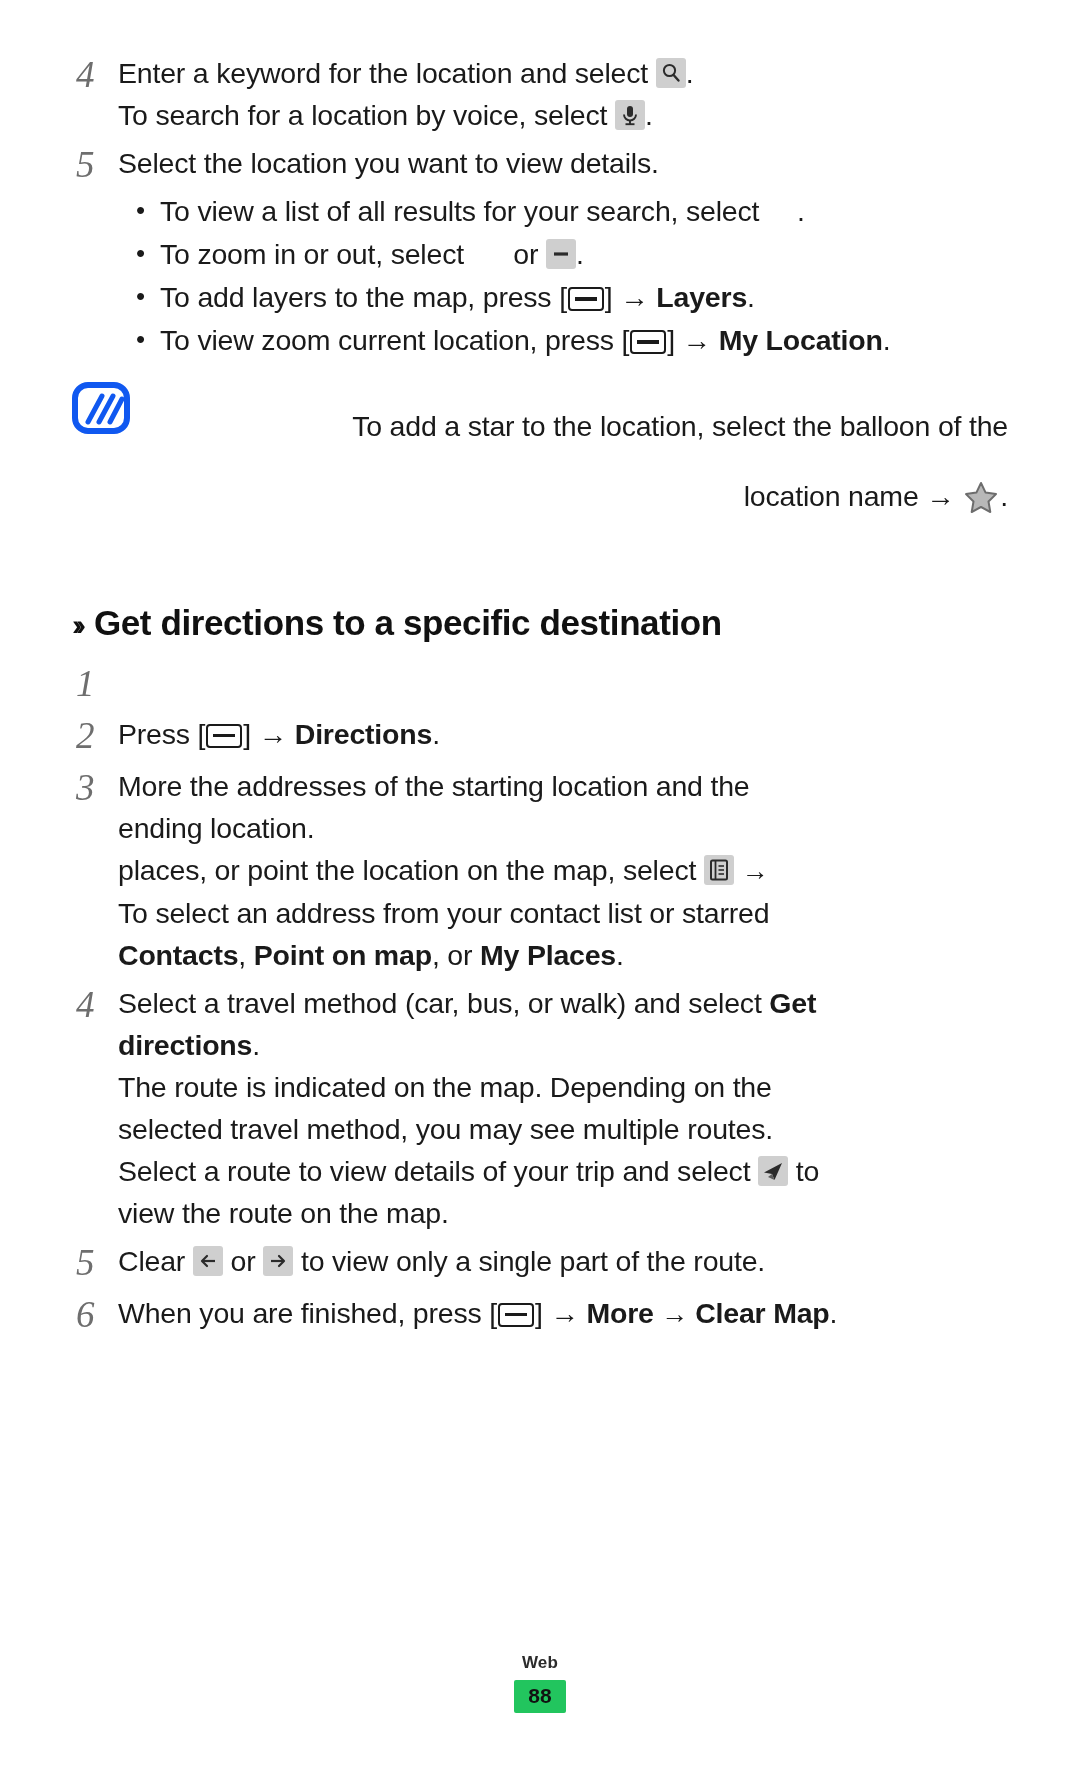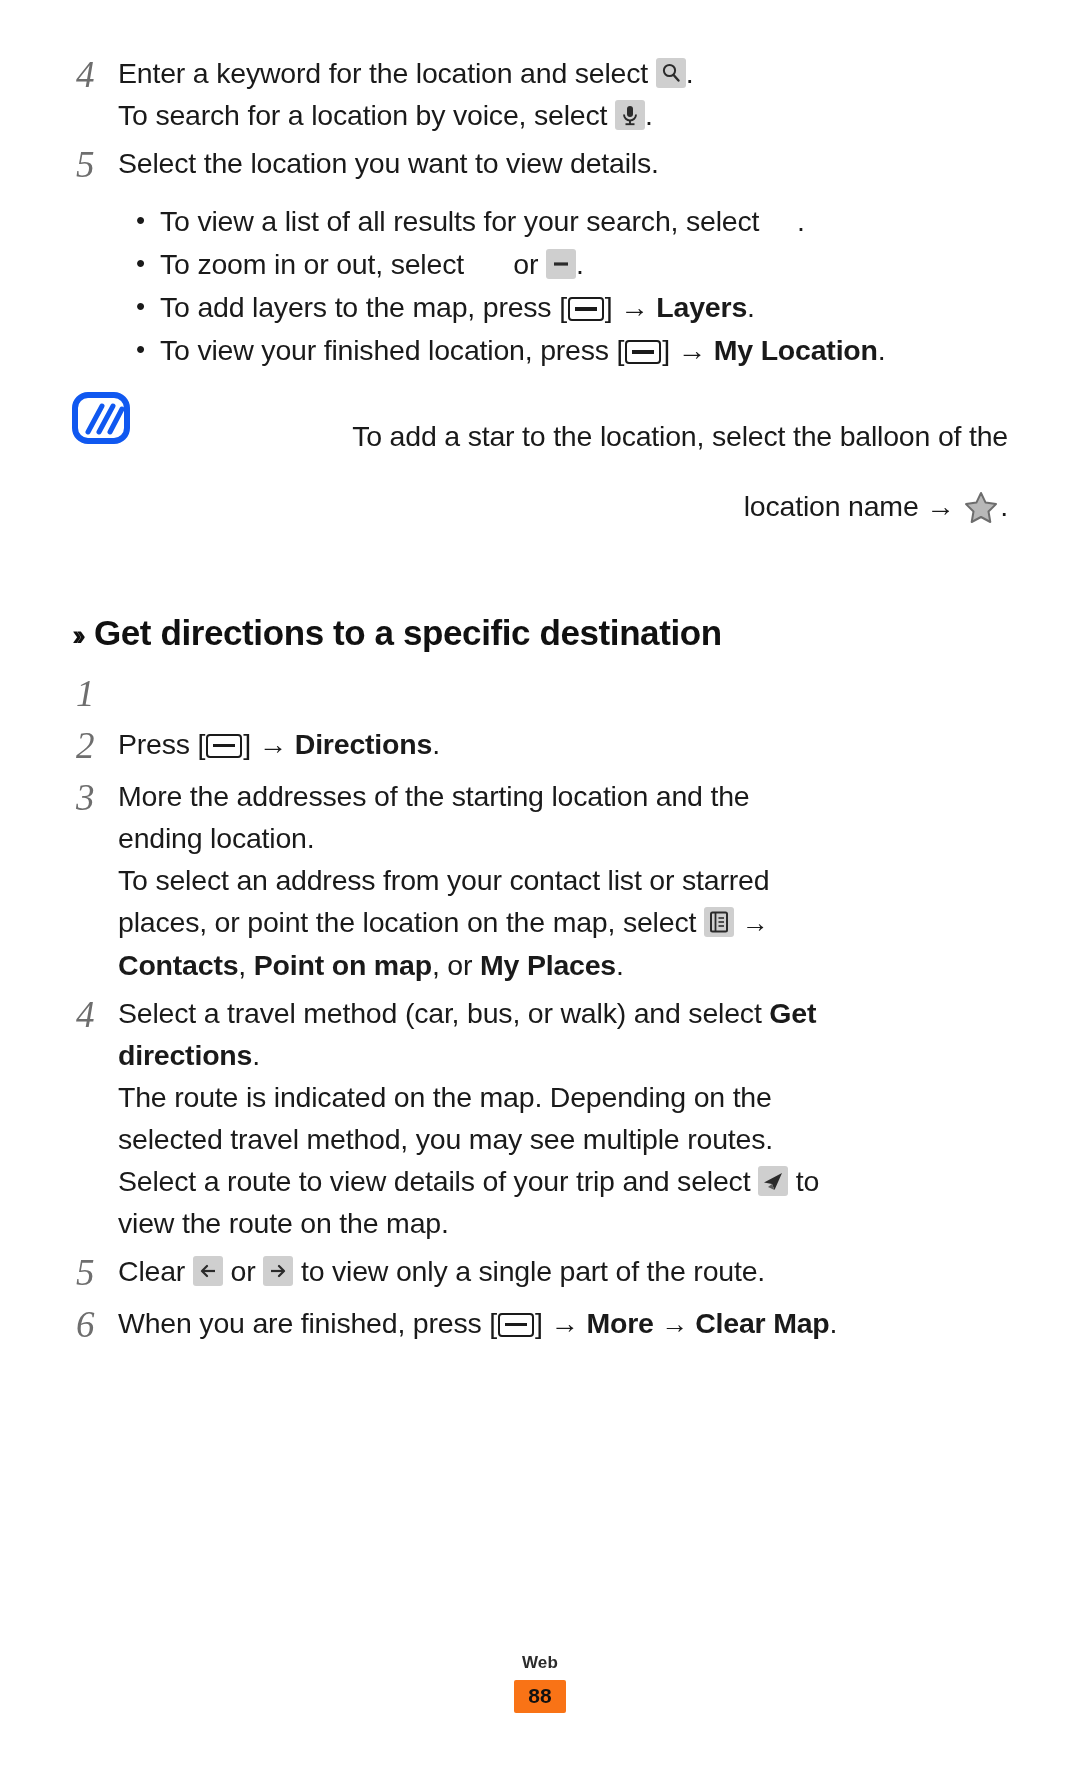--- a/index.html
+++ b/index.html
@@ -44,21 +44,21 @@
     line-height: 42px;
     letter-spacing: -0.2px;
   }
   .step-body p { margin: 0; }
 
   .tight { margin-bottom: 2px; }
 
   
   .bullets {
     list-style: none;
-    margin: 16px 0 0 0;
+    margin: 6px 0 0 0;
     padding: 0 0 0 42px;
   }
   .bullets li {
     position: relative;
     font-size: 28.5px;
     line-height: 42px;
     letter-spacing: -0.2px;
     margin-bottom: 1px;
   }
   .bullets li::before {
@@ -176,21 +176,21 @@
     font-size: 17px;
     font-weight: bold;
     color: #2b2b2b;
     margin-bottom: 7px;
     letter-spacing: 0.2px;
   }
   .footer-page {
     display: inline-block;
     min-width: 52px;
     padding: 4px 10px 5px 10px;
-    background: #f97316;
+    background: #22c55e;
     color: #111;
     font-size: 21px;
     font-weight: bold;
     border-radius: 2px;
   }
 </style>
 </head>
 <body>
 
 <div class="page">
@@ -242,21 +242,21 @@
                 <rect x="8" y="13.4" width="14" height="3.2" fill="#2b2b2b"></rect>
               </svg>
           </span><span>.</span>
         </li>
 
         <li>
           <span>To add layers to the map, press [</span><span class="menukey"></span><span>] → </span><b>Layers</b><span>.</span>
         </li>
 
         <li>
-          <span>To view your finished location, press [</span><span class="menukey"></span><span>] → </span><b>My Location</b><span>.</span>
+          <span>To view zoom current location, press [</span><span class="menukey"></span><span>] → </span><b>My Location</b><span>.</span>
         </li>
 
       </ul>
     </div>
   </div>
 
   <div class="note">
     <div class="note-icon">
       <svg width="58" height="52" viewBox="0 0 58 52">
         <rect x="3" y="3" width="52" height="46" rx="13" ry="13" fill="none" stroke="#1058f0" stroke-width="6"></rect>
@@ -294,34 +294,34 @@
     <div class="step-body">
       <p><span>Press [</span><span class="menukey"></span><span>] → </span><b>Directions</b><span>.</span></p>
     </div>
   </div>
 
   <div class="step">
     <div class="step-num">3</div>
     <div class="step-body">
       <p class="tight">More the addresses of the starting location and the</p>
       <p>ending location.</p>
-      <p class="tight">To select an address from your contact list or starred</p>
       <p class="tight">
         <span>places, or point the location on the map, select</span>
         <span class="chip sq icon-book">
           <svg width="30" height="30" viewBox="0 0 30 30">
               <rect x="7" y="5.5" width="16" height="19" rx="1.5" fill="none" stroke="#2b2b2b" stroke-width="2"></rect>
               <line x1="11.5" y1="5.5" x2="11.5" y2="24.5" stroke="#2b2b2b" stroke-width="1.8"></line>
               <line x1="14.5" y1="11" x2="20" y2="11" stroke="#2b2b2b" stroke-width="1.6"></line>
               <line x1="14.5" y1="15" x2="20" y2="15" stroke="#2b2b2b" stroke-width="1.6"></line>
               <line x1="14.5" y1="19" x2="20" y2="19" stroke="#2b2b2b" stroke-width="1.6"></line>
             </svg>
         </span>
         <span class="arrow">→</span>
       </p>
+      <p class="tight">To select an address from your contact list or starred</p>
       <p>
         <b>Contacts</b><span>, </span><b>Point on map</b><span>, or </span><b>My Places</b><span>.</span>
       </p>
     </div>
   </div>
 
   <div class="step">
     <div class="step-num">4</div>
     <div class="step-body">
       <p class="tight"><span>Select a travel method (car, bus, or walk) and select</span> <b>Get</b></p>

